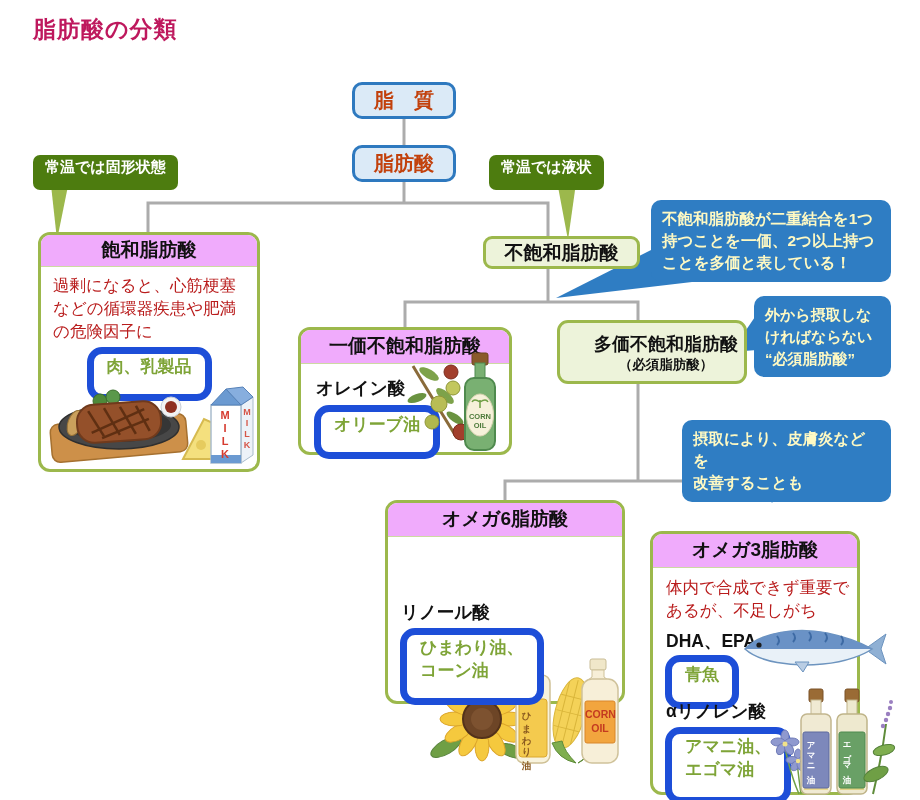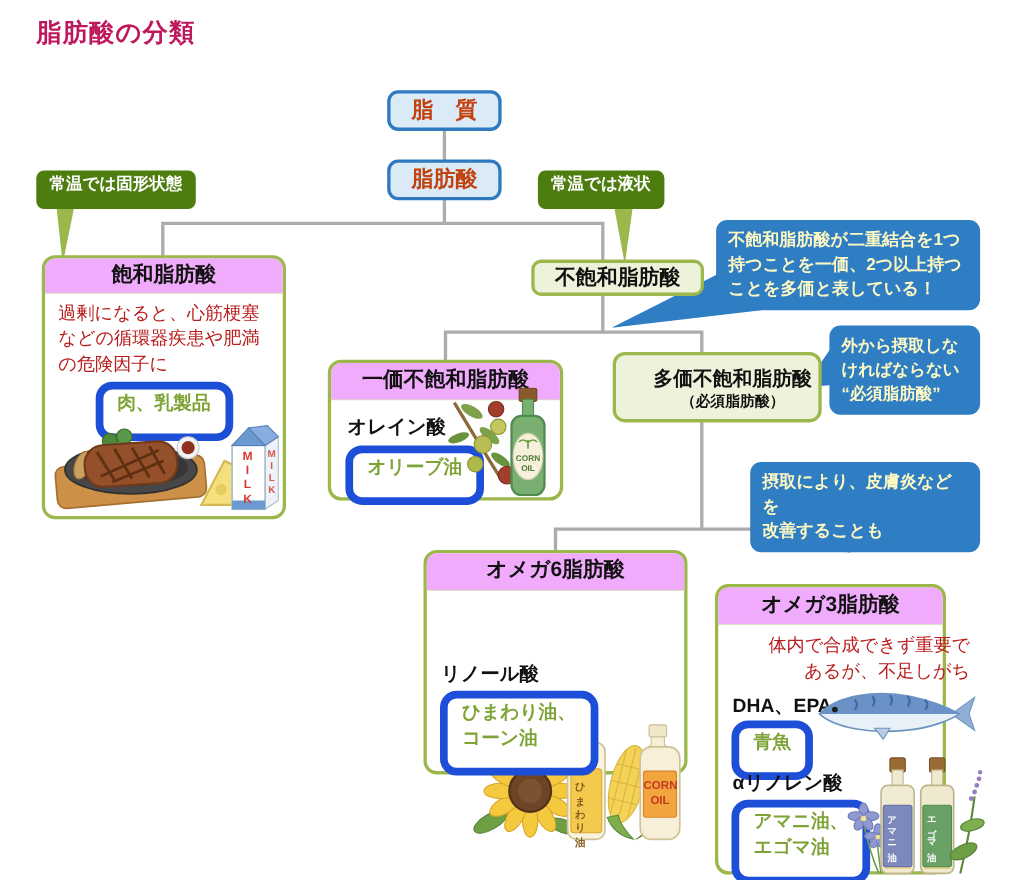--- a/index.html
+++ b/index.html
@@ -223,21 +223,21 @@
       <rect x="188" y="32" width="36" height="84" rx="10" fill="#f7efd8" stroke="#cfc29a" stroke-width="1.5"></rect>
       <rect x="191" y="54" width="30" height="42" rx="2" fill="#f2a53e" stroke="#d9862a"></rect>
     </svg>
     <div class="vtext" style="left:128px;top:58px;font-size:9.5px;color:#8a5a1f;">ひまわり油</div>
     <div class="smalllabel" style="left:191px;top:60px;width:30px;font-size:10.5px;line-height:1.35;color:#c43a20;">CORN OIL</div>
   </div>
 </div>
 
 <div class="abs gbox" style="left:650px;top:500px;width:210px;height:264px;margin-top:31px;">
   <div class="hd">オメガ3脂肪酸</div>
-  <div class="abs desc" style="left:13px;top:42px;width:216px;text-align:right;">体内で合成できず重要で
+  <div class="abs desc" style="left:13px;top:42px;width:216px;">体内で合成できず重要で
 あるが、不足しがち</div>
   <div class="abs acid" style="left:13px;top:95px;">DHA、EPA</div>
   <div class="abs" style="left:12px;top:121px;">
     <span class="pill">青魚</span>
   </div>
   <div class="abs acid" style="left:13px;top:165px;">αリノレン酸</div>
   <div class="abs" style="left:12px;top:193px;">
     <span class="pill">アマニ油、
 エゴマ油</span>
   </div>

